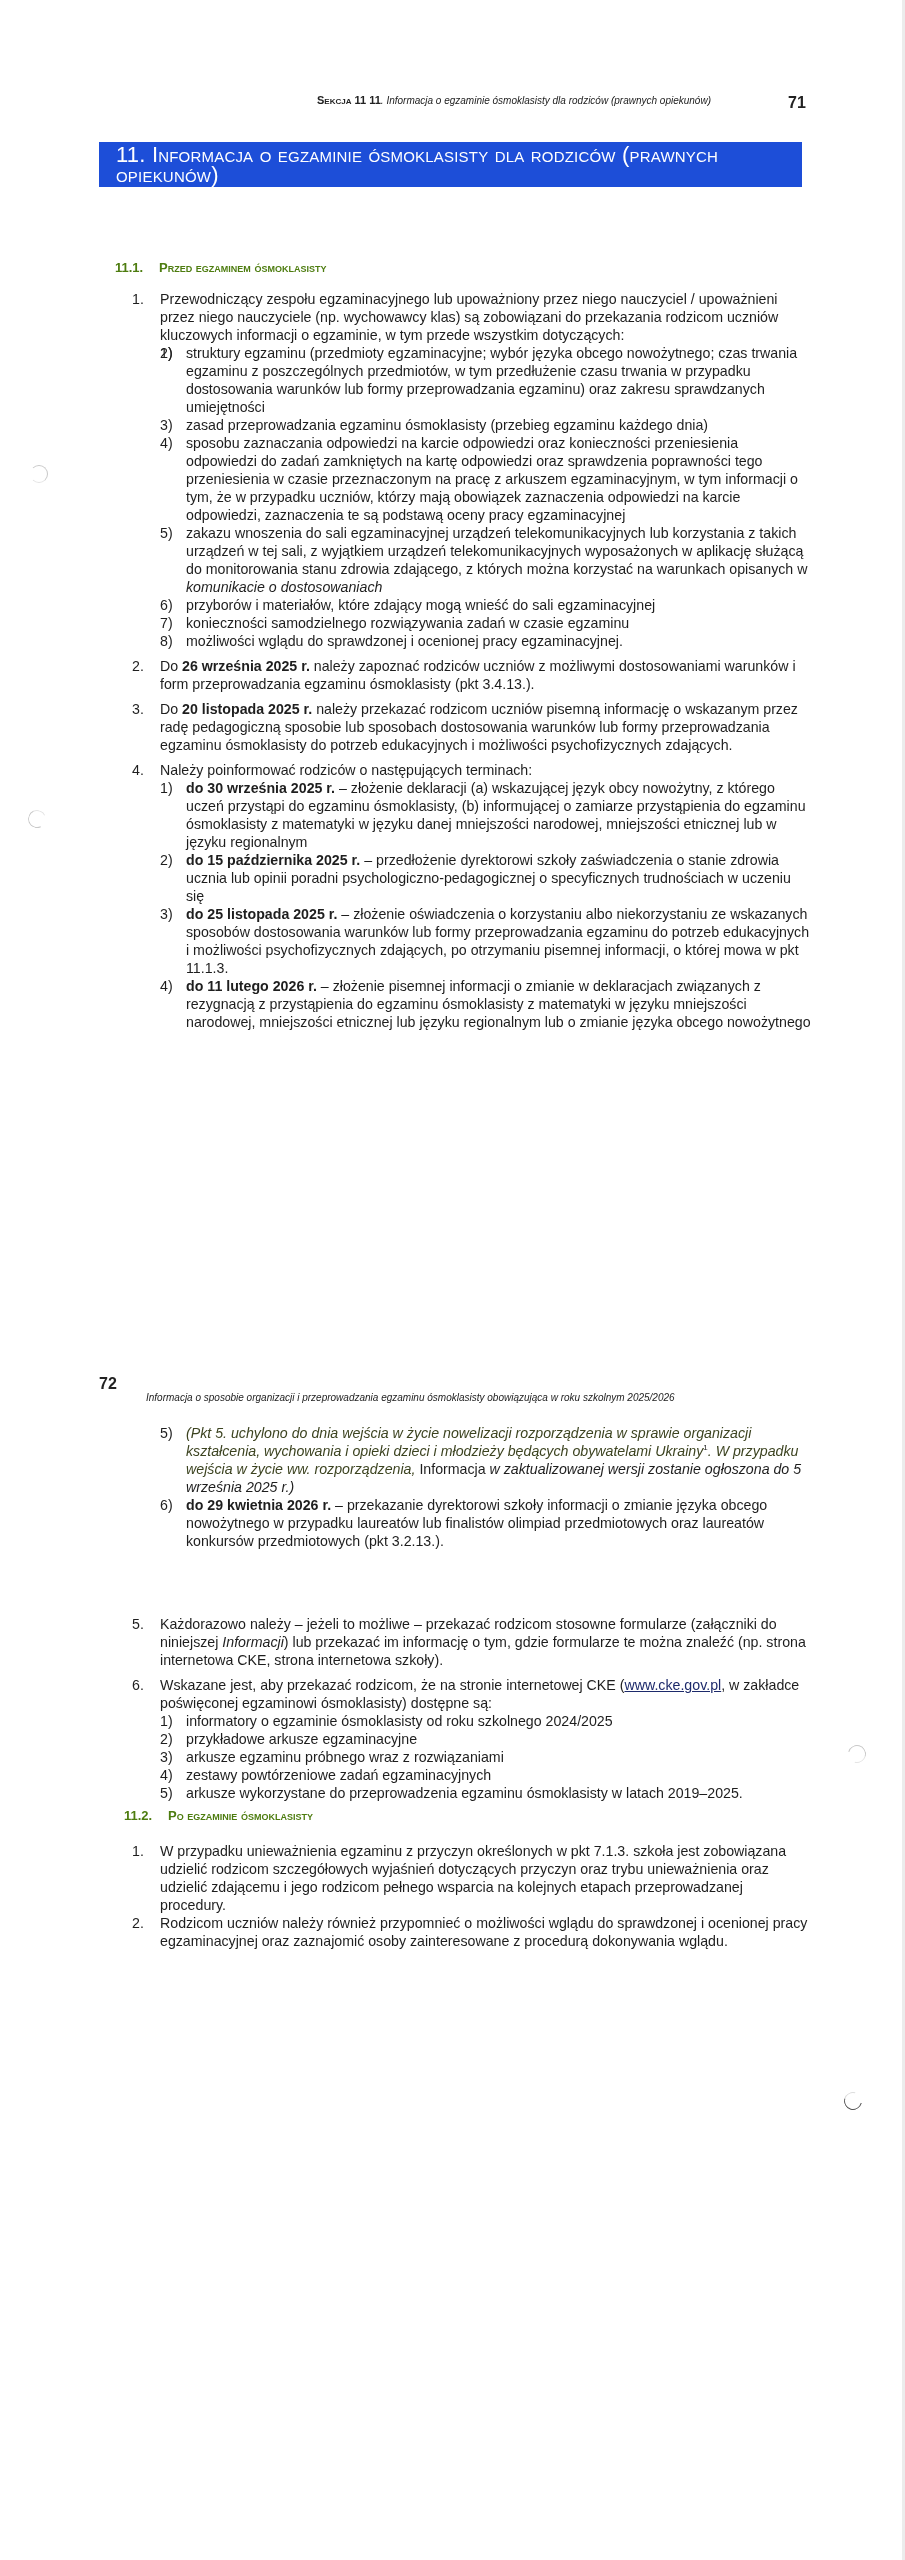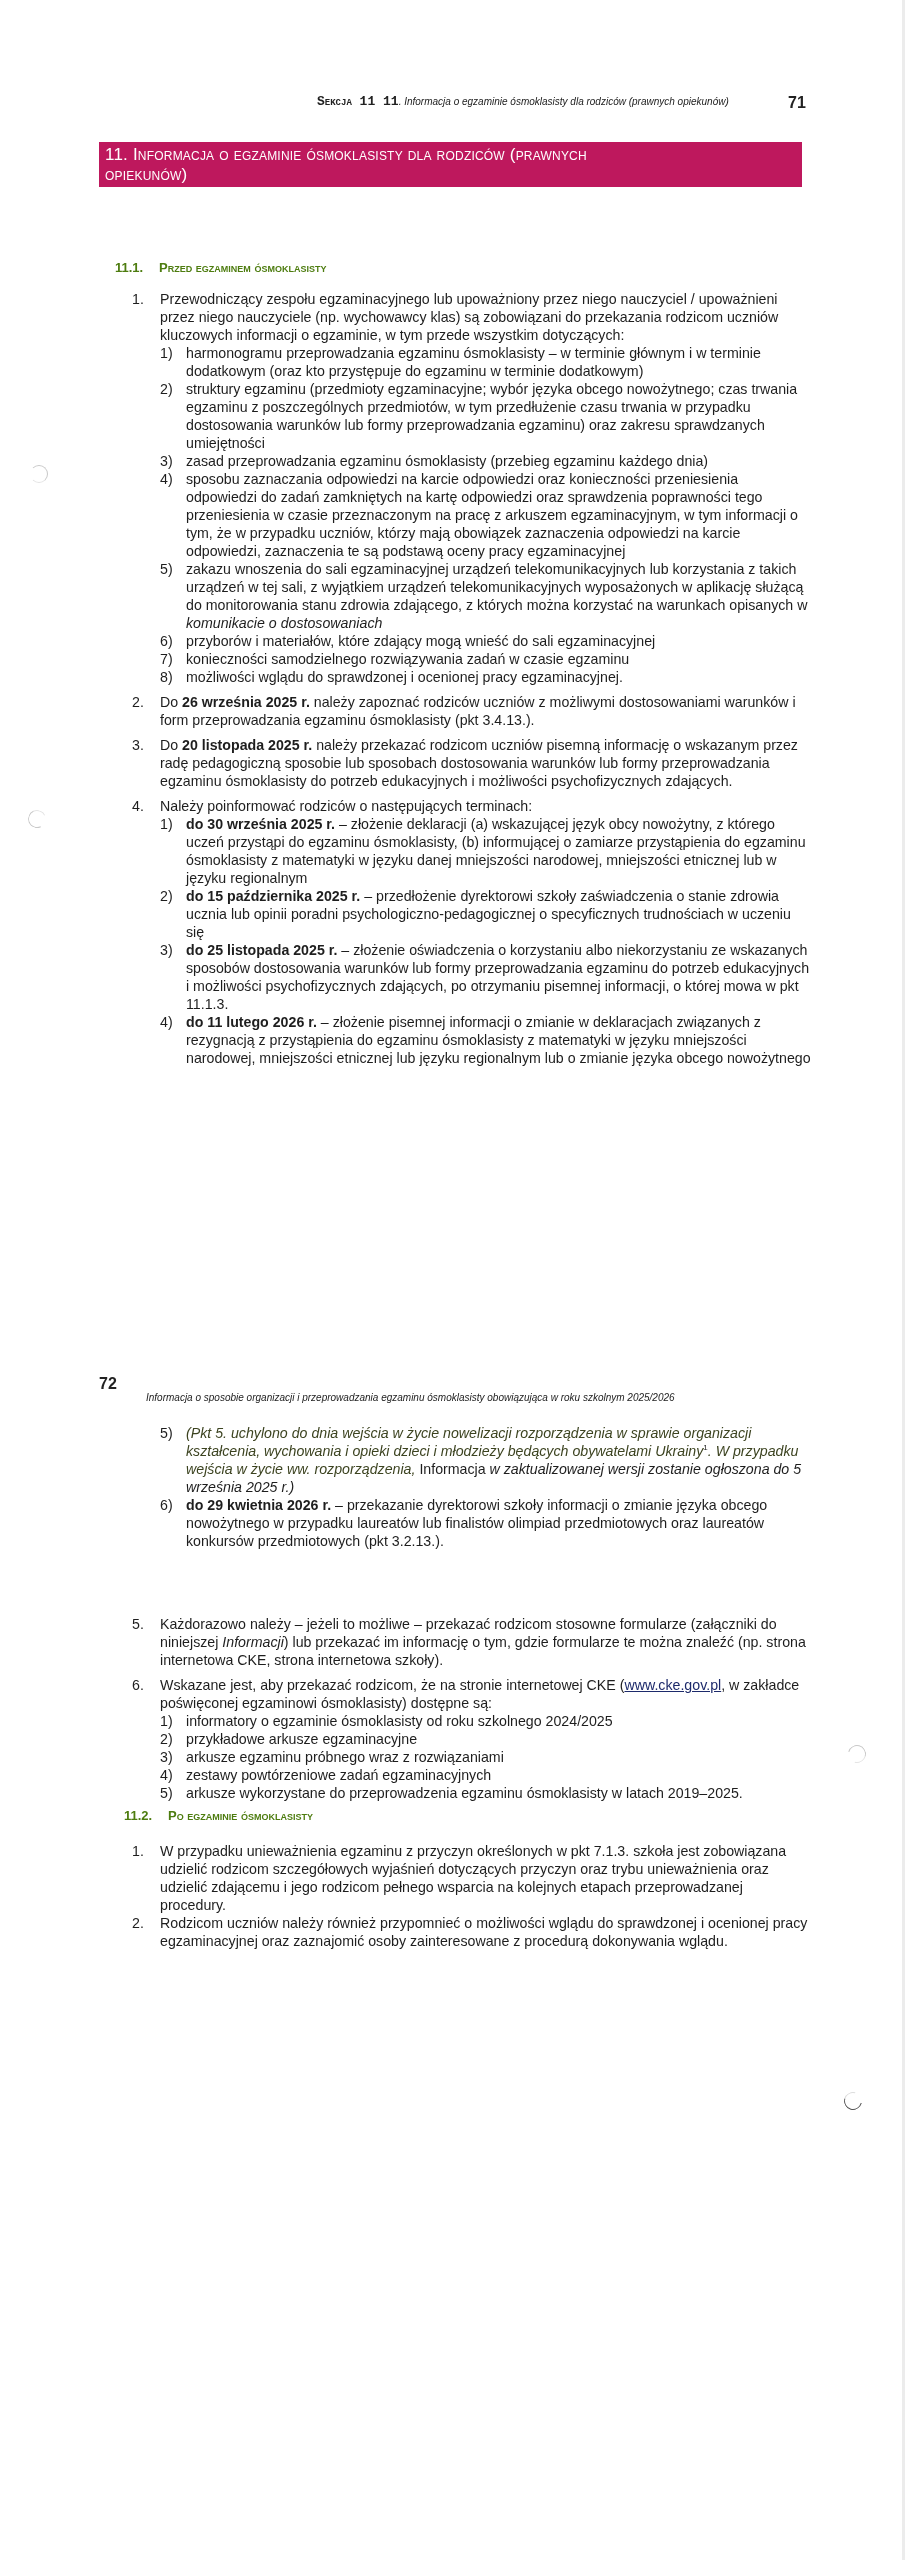--- a/index.html
+++ b/index.html
@@ -4,26 +4,26 @@
 <style>
   html, body { margin: 0; padding: 0; background: #ffffff; }
   body { width: 905px; height: 2560px; position: relative; overflow: hidden;
          font-family: "Liberation Sans", sans-serif; color: #1c1c1c; }
   .page { position: absolute; left: 0; width: 905px; }
   .page1 { top: 0; height: 1300px; }
   .page2 { top: 1300px; height: 1260px; }
   .right-edge { position: absolute; right: 0; top: 0; width: 3px; height: 100%; background: #ececec; }
 
   .running-head { position: absolute; font-size: 10px; font-style: italic; color: #222; white-space: nowrap; }
-  .running-head .sec { font-style: normal; font-weight: bold; font-variant: small-caps; font-size: 13px; font-family: Liberation Mono, monospace; }
+  .running-head .sec { font-style: normal; font-weight: bold; font-variant: small-caps; font-size: 11px; }
   .page-num { position: absolute; font-size: 16px; font-weight: bold; color: #222; }
 
   .chapter-banner { position: absolute; left: 99px; top: 142px; width: 703px; height: 45px;
-    background: #be185d; color: #fff; box-sizing: border-box; padding: 3px 6px;
-    font-size: 17px; line-height: 20px; font-weight: normal; letter-spacing: 0.2px; }
+    background: #1d4ed8; color: #fff; box-sizing: border-box; padding: 3px 17px;
+    font-size: 22px; line-height: 20px; font-weight: normal; letter-spacing: 0.2px; }
   .chapter-banner .sc { font-variant: small-caps; }
   .intro-box { position: absolute; left: 107px; top: 207px; width: 692px; height: 35px;
     background: #b7cf72; border: 1px solid #3a3a3a; box-sizing: border-box;
     padding: 2px 5px; font-size: 13px; line-height: 15px; color: #222; text-align: justify; }
 
   .subhead { position: absolute; font-size: 13px; font-weight: bold; color: #4d7c0f; }
   .subhead .num { display: inline-block; width: 44px; }
   .subhead .sc { font-variant: small-caps; }
 
   .list { position: absolute; font-size: 14.2px; line-height: 18px; color: #1e1e1e; }
@@ -59,21 +59,21 @@
 
 
   <div class="subhead" style="left:115px; top:260px;">
     <span class="num">11.1.</span><span class="sc">Przed egzaminem ósmoklasisty</span>
   </div>
 
   <div class="list" style="left:132px; top:290px; width:680px;">
     <div class="item">
       <span class="marker">1.</span>
       <span>Przewodniczący zespołu egzaminacyjnego lub upoważniony przez niego nauczyciel / upoważnieni przez niego nauczyciele (np. wychowawcy klas) są zobowiązani do przekazania rodzicom uczniów kluczowych informacji o egzaminie, w tym przede wszystkim dotyczących:</span>
-      <div class="sub"><span class="marker">1)</span><span>harmonogramu przeprowadzania egzaminu ósmoklasisty – w terminie głównym i w terminie dodatkowym (oraz kto przystępuje do egzaminu w terminie dodatkowym)</span></div>
+      <div class="sub"><span class="marker">1)</span></div>
       <div class="sub"><span class="marker">2)</span><span>struktury egzaminu (przedmioty egzaminacyjne; wybór języka obcego nowożytnego; czas trwania egzaminu z poszczególnych przedmiotów, w tym przedłużenie czasu trwania w przypadku dostosowania warunków lub formy przeprowadzania egzaminu) oraz zakresu sprawdzanych umiejętności</span></div>
       <div class="sub"><span class="marker">3)</span><span>zasad przeprowadzania egzaminu ósmoklasisty (przebieg egzaminu każdego dnia)</span></div>
       <div class="sub"><span class="marker">4)</span><span>sposobu zaznaczania odpowiedzi na karcie odpowiedzi oraz konieczności przeniesienia odpowiedzi do zadań zamkniętych na kartę odpowiedzi oraz sprawdzenia poprawności tego przeniesienia w czasie przeznaczonym na pracę z arkuszem egzaminacyjnym, w tym informacji o tym, że w przypadku uczniów, którzy mają obowiązek zaznaczenia odpowiedzi na karcie odpowiedzi, zaznaczenia te są podstawą oceny pracy egzaminacyjnej</span></div>
       <div class="sub"><span class="marker">5)</span><span>zakazu wnoszenia do sali egzaminacyjnej urządzeń telekomunikacyjnych lub korzystania z takich urządzeń w tej sali, z wyjątkiem urządzeń telekomunikacyjnych wyposażonych w aplikację służącą do monitorowania stanu zdrowia zdającego, z których można korzystać na warunkach opisanych w </span><i>komunikacie o dostosowaniach</i></div>
       <div class="sub"><span class="marker">6)</span><span>przyborów i materiałów, które zdający mogą wnieść do sali egzaminacyjnej</span></div>
       <div class="sub"><span class="marker">7)</span><span>konieczności samodzielnego rozwiązywania zadań w czasie egzaminu</span></div>
       <div class="sub"><span class="marker">8)</span><span>możliwości wglądu do sprawdzonej i ocenionej pracy egzaminacyjnej.</span></div>
     </div>
     <div class="gap"></div>
     <div class="item">

